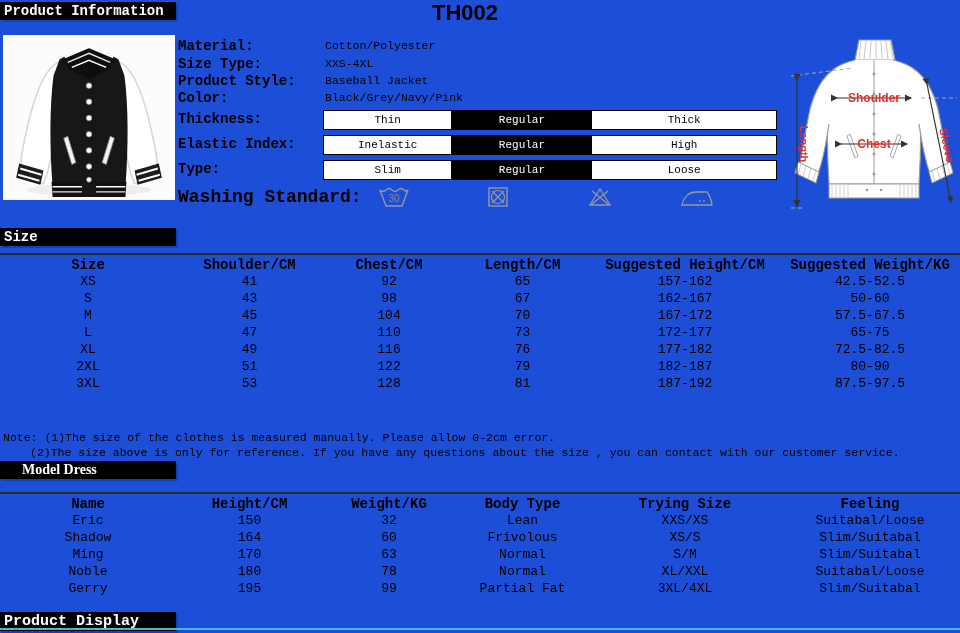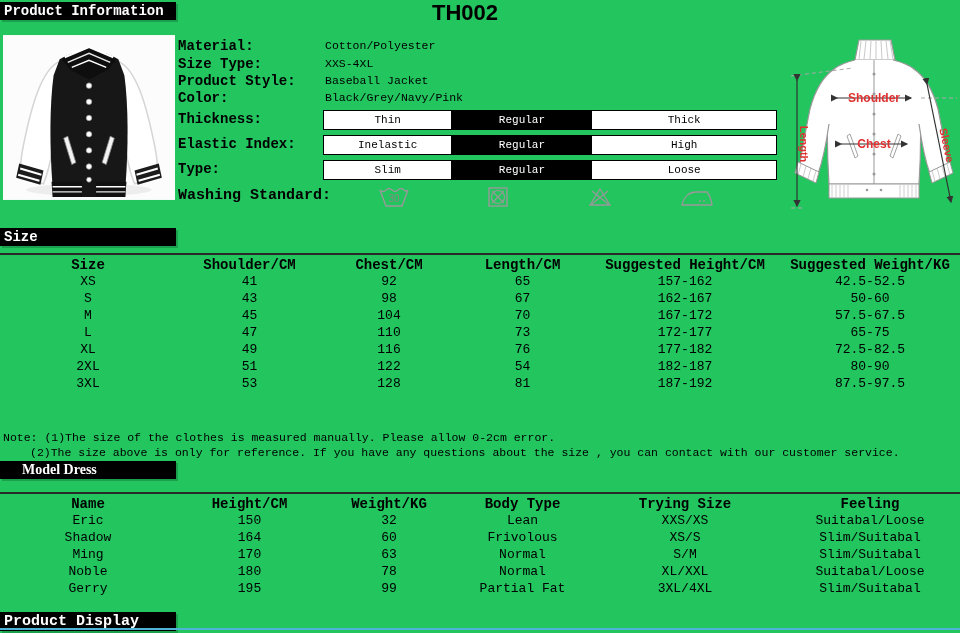--- a/index.html
+++ b/index.html
@@ -1,17 +1,17 @@
 <!DOCTYPE html>
 <html><head>
 <meta charset="utf-8">
 <style>
   html,body{margin:0;padding:0;}
   body{width:960px;height:633px;background:#fff;font-family:"Liberation Mono","DejaVu Sans Mono",monospace;color:#000;}
-  #page{position:relative;width:960px;height:633px;overflow:hidden;background:#22c55e;}
+  #page{position:relative;width:960px;height:633px;overflow:hidden;background:#1d4ed8;}
 
   .section-bar{position:absolute;left:0;width:176px;height:18px;background:#000;color:#fff;
     font-weight:bold;font-size:14px;line-height:18px;padding-left:4px;box-sizing:border-box;
     box-shadow:2px 2px 0 rgba(0,0,0,.18);}
   #bar-product-info{top:2px;}
   #bar-size{top:228px;}
   #bar-model-dress{top:461px;padding-left:22px;font-family:Liberation Serif, serif;}
   #bar-product-display{top:612px;height:19px;line-height:19px;font-size:15px;}
 
   #page-title{position:absolute;left:380px;top:0;width:170px;text-align:center;
@@ -24,21 +24,21 @@
   .spec-label{font-weight:bold;font-size:14px;}
   .spec-value{position:absolute;left:147px;top:2px;font-size:11.5px;text-align:right;}
 
   .selector-label{position:absolute;left:178px;font-weight:bold;font-size:14px;height:18px;line-height:18px;white-space:nowrap;}
   .selector-bar{position:absolute;left:323px;width:452px;height:18px;border:1px solid #000;display:flex;}
   .selector-bar .opt{height:100%;display:flex;align-items:center;justify-content:center;
     font-size:11px;background:#fff;color:#000;cursor:pointer;box-sizing:border-box;}
   .selector-bar .opt.sel{background:#000;color:#fff;}
   .o1{width:28.2%;} .o2{width:31.2%;} .o3{width:40.6%;}
 
-  #washing-label{position:absolute;left:178px;top:187px;font-weight:bold;font-size:15px;white-space:nowrap;text-align:right;}
+  #washing-label{position:absolute;left:178px;top:187px;font-weight:bold;font-size:18px;white-space:nowrap;text-align:right;}
   .wash-icon{position:absolute;top:187px;}
 
   .hline{position:absolute;left:0;width:960px;height:2px;background:#2a2a2a;}
   #line-size{top:253px;} #line-model{top:492px;}
   #line-cyan{position:absolute;left:0;top:628px;width:960px;height:2px;background:#4db4d7;}
 
   table.data{position:absolute;left:0;width:960px;border-collapse:collapse;table-layout:fixed;}
   #size-table{top:256px;} #model-table{top:495px;}
   table.data th{font-weight:bold;font-size:14px;height:17px;padding:0;text-align:center;white-space:nowrap;}
   table.data td{font-size:13px;height:17px;padding:0;text-align:center;white-space:nowrap;}
@@ -300,21 +300,21 @@
           <td>49</td>
           <td>116</td>
           <td>76</td>
           <td>177-182</td>
           <td>72.5-82.5</td>
         </tr>
         <tr>
           <td>2XL</td>
           <td>51</td>
           <td>122</td>
-          <td>54</td>
+          <td>79</td>
           <td>182-187</td>
           <td>80-90</td>
         </tr>
         <tr>
           <td>3XL</td>
           <td>53</td>
           <td>128</td>
           <td>81</td>
           <td>187-192</td>
           <td>87.5-97.5</td>

